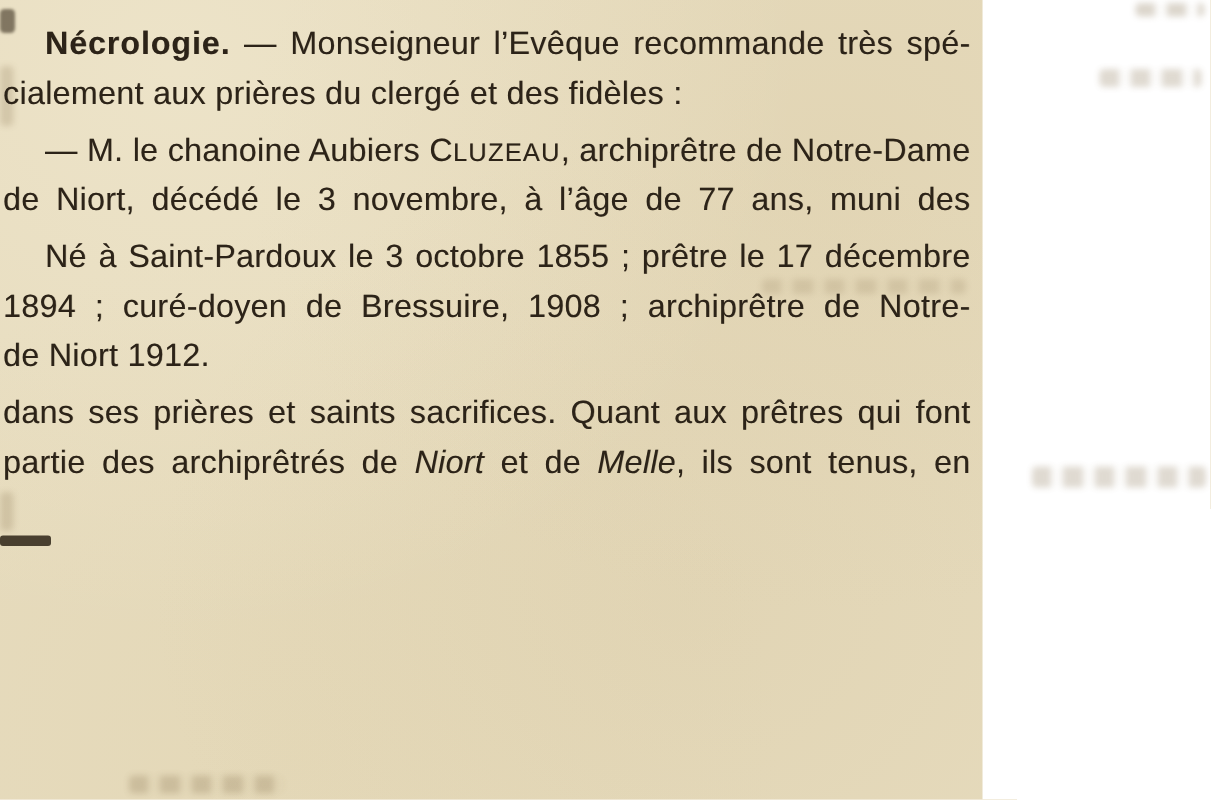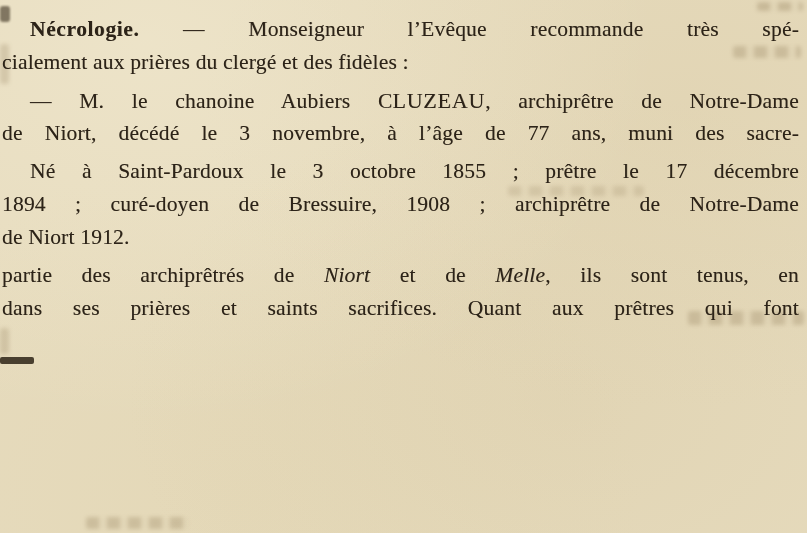--- a/index.html
+++ b/index.html
@@ -4,29 +4,29 @@
 <style>
   html, body {
     margin: 0;
     padding: 0;
     width: 807px;
     height: 533px;
     overflow: hidden;
   }
   .page {
     position: relative;
-    width: 807px;
+    width: 655px;
     height: 533px;
     background:
       radial-gradient(ellipse at 18% 8%,  rgba(252,246,226,0.30), transparent 55%),
       radial-gradient(ellipse at 85% 20%, rgba(214,196,156,0.25), transparent 50%),
       radial-gradient(ellipse at 70% 75%, rgba(208,190,150,0.22), transparent 55%),
       radial-gradient(ellipse at 30% 95%, rgba(224,210,172,0.30), transparent 50%),
       #e6dbbd;
-    font-family: Liberation Serif, serif;
+    font-family: Liberation Sans, sans-serif;
     color: #2c2318;
   }
   .article {
     position: absolute;
     left: 2px;
     right: 8px;
     top: 13px;
   }
   .para { margin: 0 0 5px 0; padding: 0; }
   .line {
@@ -37,21 +37,21 @@
     letter-spacing: 0.2px;
     text-align: justify;
     text-align-last: justify;
     overflow: hidden;
     text-shadow: 0.3px 0.3px 0 rgba(43,33,20,0.35);
   }
   .line.lastline { text-align-last: left; }
   .indent-lg { text-indent: 28px; }
   .indent-sm { text-indent: 12px; }
   .run.bold   { font-weight: 700; letter-spacing: 0.6px; }
-  .run.caps   { font-size: 22px; letter-spacing: 0.8px; }
+  .run.caps   { font-size: 17px; letter-spacing: 0.8px; }
   .run.italic { font-style: italic; }
 
   
   .smudge {
     position: absolute;
     filter: blur(2px);
     opacity: 0.45;
     border-radius: 3px;
     background: repeating-linear-gradient(90deg,
       rgba(128,106,70,0.55) 0px, rgba(128,106,70,0.55) 13px,
@@ -102,18 +102,18 @@
       <span class="line"><span class="run">de Niort, décédé le 3 novembre, à l’âge de 77 ans, muni des sacre-</span></span>
     </p>
 
     <p class="para">
       <span class="line indent-lg"><span class="run">Né à Saint-Pardoux le 3 octobre 1855 ; prêtre le 17 décembre</span></span>
       <span class="line"><span class="run">1894 ; curé-doyen de Bressuire, 1908 ; archiprêtre de Notre-Dame</span></span>
       <span class="line lastline"><span class="run">de Niort 1912.</span></span>
     </p>
 
     <p class="para">
+      <span class="line"><span class="run">dans ses prières et saints sacrifices. Quant aux prêtres qui font</span></span>
       <span class="line"><span class="run">partie des archiprêtrés de </span><span class="run italic">Niort</span><span class="run"> et de </span><span class="run italic">Melle</span><span class="run">, ils sont tenus, en</span></span>
-      <span class="line"><span class="run">dans ses prières et saints sacrifices. Quant aux prêtres qui font</span></span>
     </p>
 
   </div>
 </div>
 
 </body></html>

